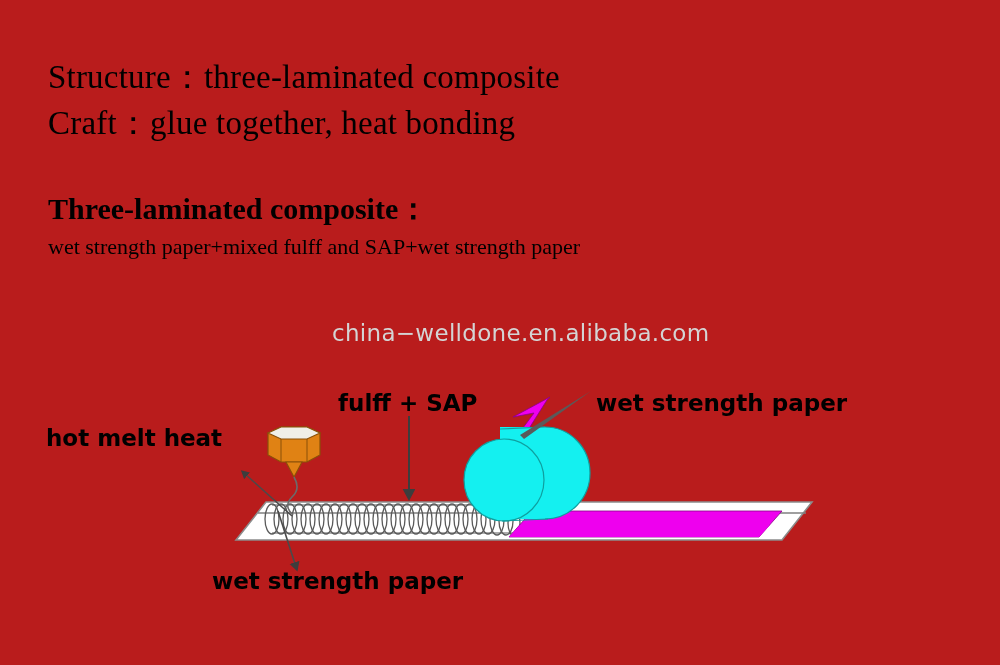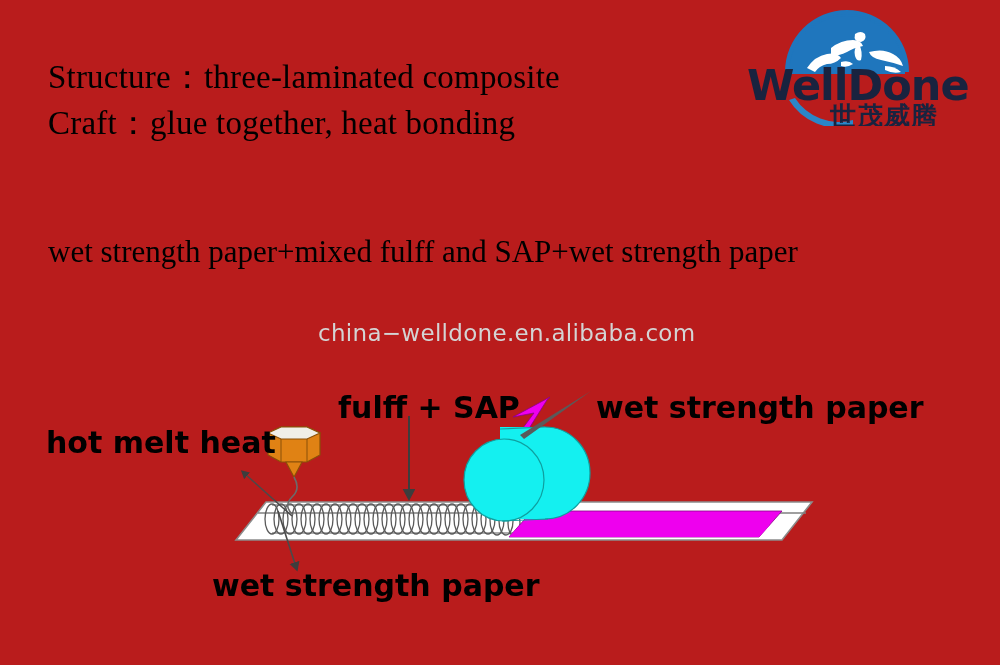--- a/index.html
+++ b/index.html
@@ -36,29 +36,29 @@
     font-size: 30px;
     font-weight: bold;
     color: #000000;
     white-space: nowrap;
   }
   #composition {
     position: absolute;
     left: 48px;
     top: 234px;
     font-family: "Liberation Serif", serif;
-    font-size: 31px;
+    font-size: 22px;
     color: #000000;
     white-space: nowrap;
   }
 
   
   #watermark {
     position: absolute;
-    left: 318px;
+    left: 332px;
     top: 320px;
     font-family: "DejaVu Sans", sans-serif;
     font-size: 23px;
     color: #d4d4d4;
     letter-spacing: 0.3px;
     white-space: nowrap;
     user-select: none;
   }
 
   
@@ -78,69 +78,44 @@
     top: 355px;
     width: 1000px;
     height: 265px;
   }
   #diagram svg { display: block; }
 
   .dg-label {
     position: absolute;
     font-family: "DejaVu Sans", sans-serif;
     font-weight: bold;
-    font-size: 30px;
+    font-size: 23px;
     color: #000000;
     white-space: nowrap;
   }
   #lbl-hotmelt   { left: 46px;  top: 425px; }
   #lbl-fulff     { left: 338px; top: 390px; }
   #lbl-wsp-top   { left: 596px; top: 390px; }
   #lbl-wsp-bot   { left: 212px; top: 568px; }
 </style>
 </head>
 <body>
 
 <div id="page">
 
   <div class="hdr-line" id="hdr-structure">Structure：three-laminated composite</div>
 
   <div class="hdr-line" id="hdr-craft">Craft：glue together, heat bonding</div>
 
+  <div id="subtitle">Three-laminated composite：</div>
 
   <div id="composition">wet strength paper+mixed fulff and SAP+wet strength paper</div>
 
   <div id="watermark">china−welldone.en.alibaba.com</div>
 
-  <div id="logo">
-    <svg width="240" height="118" viewBox="0 0 240 118" xmlns="http://www.w3.org/2000/svg">
-
-      <g>
-        <path d="M 40 62 A 62 62 0 0 1 164 62 L 164 62 A 62 62 0 0 0 40 62 Z" fill="none"></path>
-        <path d="M 40 64 A 62 62 0 0 1 164 64 L 150 64 A 48 48 0 0 0 54 64 Z" fill="#1f76bd"></path>
-        <path d="M 44 64 A 58 58 0 0 1 160 64 L 160 66 L 44 66 Z" fill="#1f76bd"></path>
-
-        <path d="M 44 66 A 58 58 0 0 1 160 66 Z" fill="#1f76bd"></path>
-
-        <path d="M 62 60 q 8 -12 20 -14 q 10 -2 14 4 q -6 6 -14 6 q -8 2 -12 8 z" fill="#ffffff"></path>
-        <path d="M 86 40 q 10 -8 22 -8 q 8 0 10 6 q -10 2 -16 6 q -8 4 -16 4 z" fill="#ffffff"></path>
-        <path d="M 110 26 q 6 -4 10 0 q 2 6 -4 8 q -8 0 -6 -8 z" fill="#ffffff"></path>
-        <path d="M 114 36 q 4 8 2 16 q -4 2 -6 -4 q -2 -8 4 -12 z" fill="#ffffff"></path>
-        <path d="M 124 44 q 14 -4 24 2 q 8 4 10 12 q -12 -4 -22 -6 q -10 -2 -12 -8 z" fill="#ffffff"></path>
-        <path d="M 140 58 q 10 0 16 6 q -8 2 -16 -2 z" fill="#ffffff"></path>
-        <path d="M 96 54 q 8 -2 12 2 q -6 4 -12 2 z" fill="#ffffff"></path>
-      </g>
-
-      <path d="M 44 92 A 58 58 0 0 0 108 118 L 108 112 A 52 52 0 0 1 50 90 Z" fill="#2b86c8"></path>
-
-      <text x="2" y="92" font-family="DejaVu Sans, sans-serif" font-size="43" font-weight="bold" fill="#19233f" letter-spacing="-1">WellDone</text>
-
-      <text x="85" y="117" font-family="DejaVu Sans, sans-serif" font-size="26" font-weight="bold" fill="#19233f" letter-spacing="1">世茂威腾</text>
-    </svg>
-  </div>
 
   <div id="diagram">
     <svg width="1000" height="265" viewBox="0 0 1000 265" xmlns="http://www.w3.org/2000/svg">
       <defs>
         <marker id="arrowhead" markerWidth="7" markerHeight="7" refX="3" refY="3.2" orient="auto">
           <path d="M 0 0 L 6 3.2 L 0 6.4 z" fill="#3d3d3d"></path>
         </marker>
       </defs>
 
       <g>

